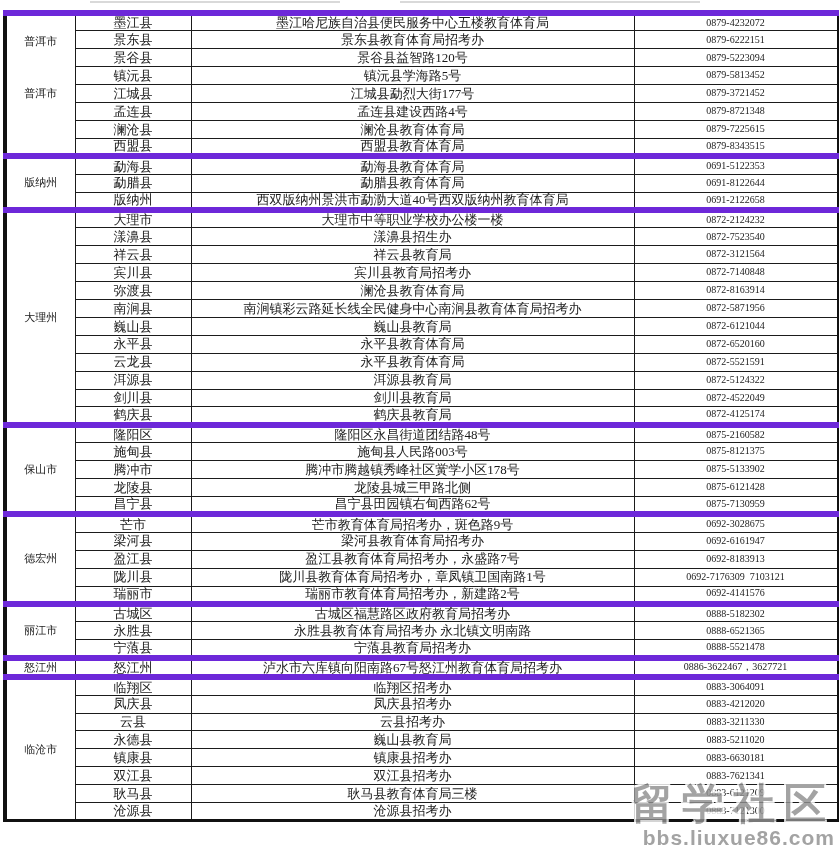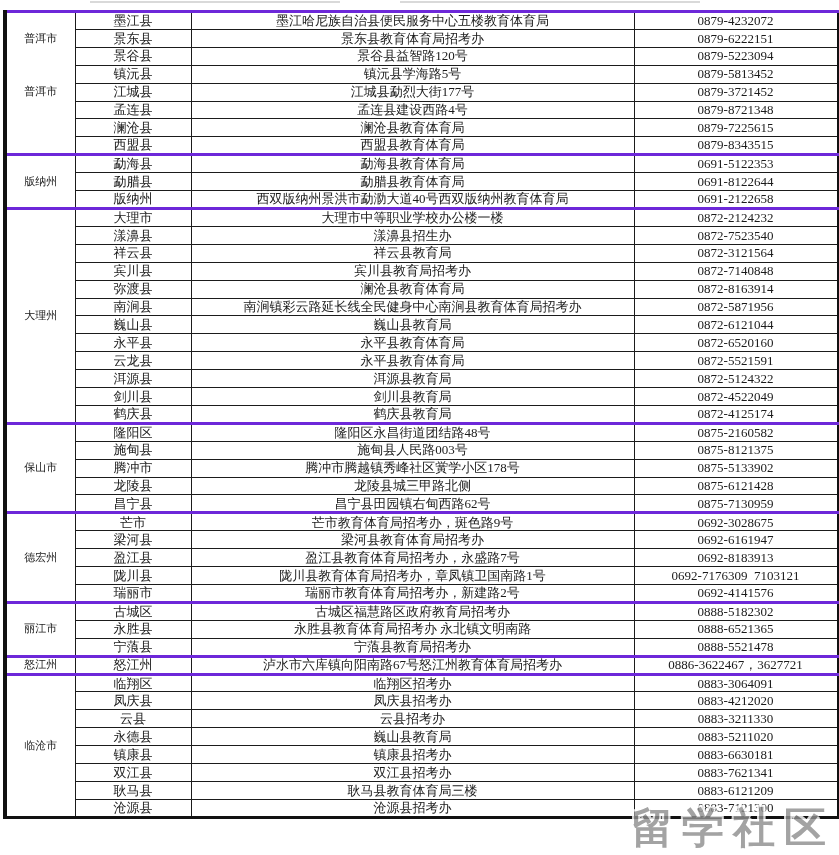--- a/index.html
+++ b/index.html
@@ -19,25 +19,25 @@
     border:3px solid #111;border-left-width:4px;
   }
   #contact-table td{
     border:1px solid #1b1b1b;
     padding:0 2px;text-align:center;vertical-align:middle;
     font-size:13px;line-height:1.05;color:#1a1a1a;
     overflow:hidden;white-space:pre;
   }
   #contact-table tr{height:17.91px;}
   
-  #contact-table tr.sec-top td{border-top:3px solid #6d28d9;}
+  #contact-table tr.sec-top td{border-top:6px solid #6d28d9;}
   
   #contact-table td.region{border-bottom-width:0;font-size:11px;}
   #contact-table td.region.rg-cont{border-top-width:0;}
-  #contact-table td.phone{font-size:13px;}
+  #contact-table td.phone{font-size:10px;}
 
   .watermark{
     position:absolute;right:4px;bottom:6px;z-index:5;
     text-align:right;opacity:.82;
     font-family:"Liberation Sans","DejaVu Sans",sans-serif;
     color:#8f8f8f;
     text-shadow:-2px -2px 0 #fff,2px -2px 0 #fff,-2px 2px 0 #fff,2px 2px 0 #fff,0 0 2px #fff;
     pointer-events:none;
   }
   .watermark .wm-title{
@@ -294,13 +294,14 @@
       <tr>
         <td>沧源县</td>
         <td>沧源县招考办</td>
         <td class="phone">0883-7121300</td>
       </tr>
     </tbody>
 </table>
 
 <div class="watermark">
   <span class="wm-title">留学社区</span>
+  <span class="wm-site">bbs.liuxue86.com</span>
 </div>
 
 </body></html>

